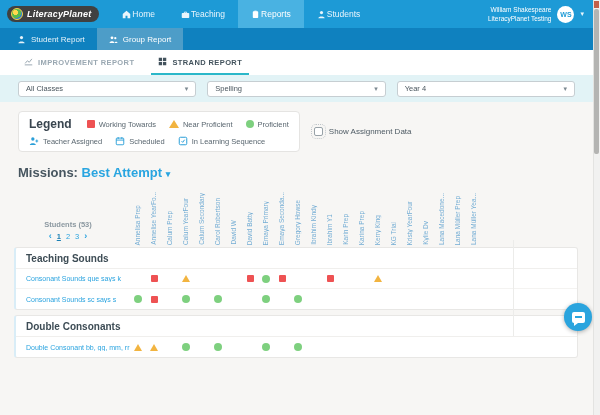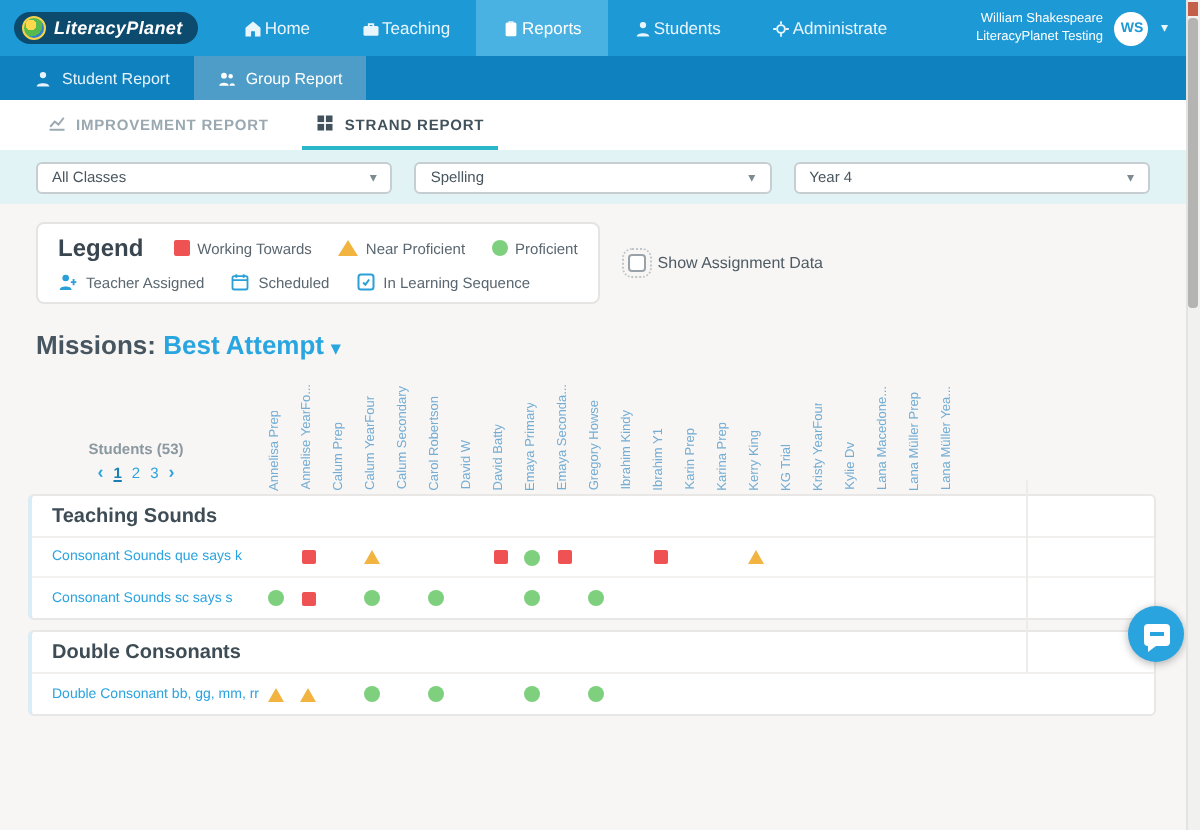--- a/index.html
+++ b/index.html
@@ -1,21 +1,21 @@
 <!DOCTYPE html>
 <html style="--red: #ee5253; --amber: #f2b440; --green: #7ed07f;"><head>
 <meta charset="utf-8">
 <style>
   * { margin:0; padding:0; box-sizing:border-box; }
   body { font-family:"Liberation Sans", sans-serif; background:#ddd; }
   #app { position:relative; width:600px; height:415px; background:#f6f5f3; overflow:hidden; }
 
   
   .topnav { position:absolute; top:0; left:0; right:0; height:28px; background:#1d9ad6; display:flex; align-items:center; z-index:5; }
-  .brand { margin:0 10px 0 7px; background:#0c4a6e; border-radius:10px; padding:2px 8px 2px 4px; display:flex; align-items:center; gap:4px; }
+  .brand { margin:0 10px 0 7px; background:#404040; border-radius:10px; padding:2px 8px 2px 4px; display:flex; align-items:center; gap:4px; }
   .globe { width:12px; height:12px; border-radius:50%; background:radial-gradient(circle at 35% 35%, #ffd84d 0 28%, #58b94d 29% 62%, #2f7fd1 63%); border:1px solid #f7d34b; }
   .btext { color:#fff; font-size:9px; font-weight:bold; font-style:italic; letter-spacing:.2px; white-space:nowrap; }
   #topnav-items { display:flex; align-items:stretch; height:28px; }
   .navitem { display:flex; align-items:center; gap:1px; padding:0 13px; color:#e9f5fc; font-size:8.5px; cursor:pointer; }
   .navitem.active { background:#49b2e2; color:#fff; }
   .nicon svg, .sicon svg { width:9px; height:9px; display:block; }
   .user { margin-left:auto; display:flex; align-items:center; gap:6px; padding-right:16px; color:#fff; }
   .uinfo { text-align:right; font-size:6.5px; line-height:1.4; }
   .avatar { width:17px; height:17px; border-radius:50%; background:#fff; color:#1d9ad6; font-size:7px; font-weight:bold; display:flex; align-items:center; justify-content:center; }
   .ucaret { font-size:7px; color:#eaf6fc; }
@@ -130,29 +130,20 @@
         </div>
         <div class="navitem">
           <span class="nicon">
             <svg viewBox="0 0 12 12" fill="currentColor">
               <circle cx="6" cy="3.4" r="2.1"></circle>
               <path d="M1.8 11c0-3 8.4-3 8.4 0Z"></path>
             </svg>
           </span>
           <span class="nlabel">Students</span>
         </div>
-        <div class="navitem">
-          <span class="nicon">
-            <svg viewBox="0 0 12 12" fill="currentColor">
-              <circle cx="6" cy="6" r="2.6" fill="none" stroke="currentColor" stroke-width="1.3"></circle>
-              <path d="M5.4 0.8h1.2v2H5.4zM5.4 9.2h1.2v2H5.4zM0.8 5.4h2v1.2h-2zM9.2 5.4h2v1.2h-2z"></path>
-            </svg>
-          </span>
-          <span class="nlabel">Administrate</span>
-        </div>
       </div>
     <div class="user">
       <div class="uinfo">
         <div>William Shakespeare</div>
         <div>LiteracyPlanet Testing</div>
       </div>
       <div class="avatar">WS</div>
       <span class="ucaret">▾</span>
     </div>
   </div>

